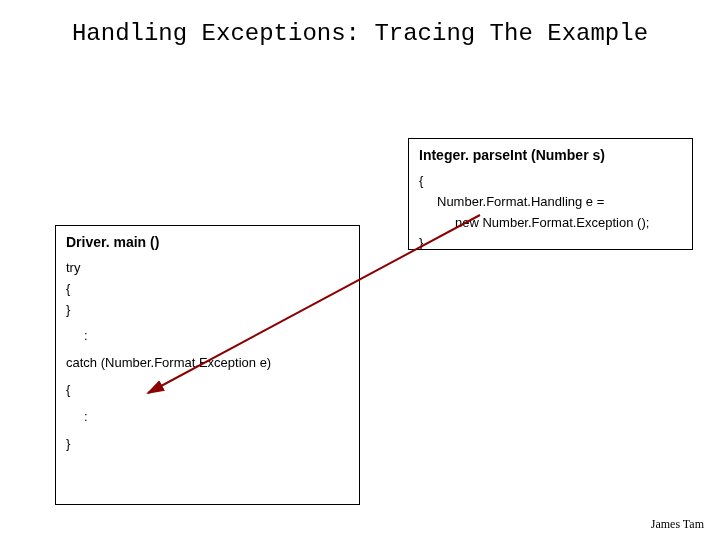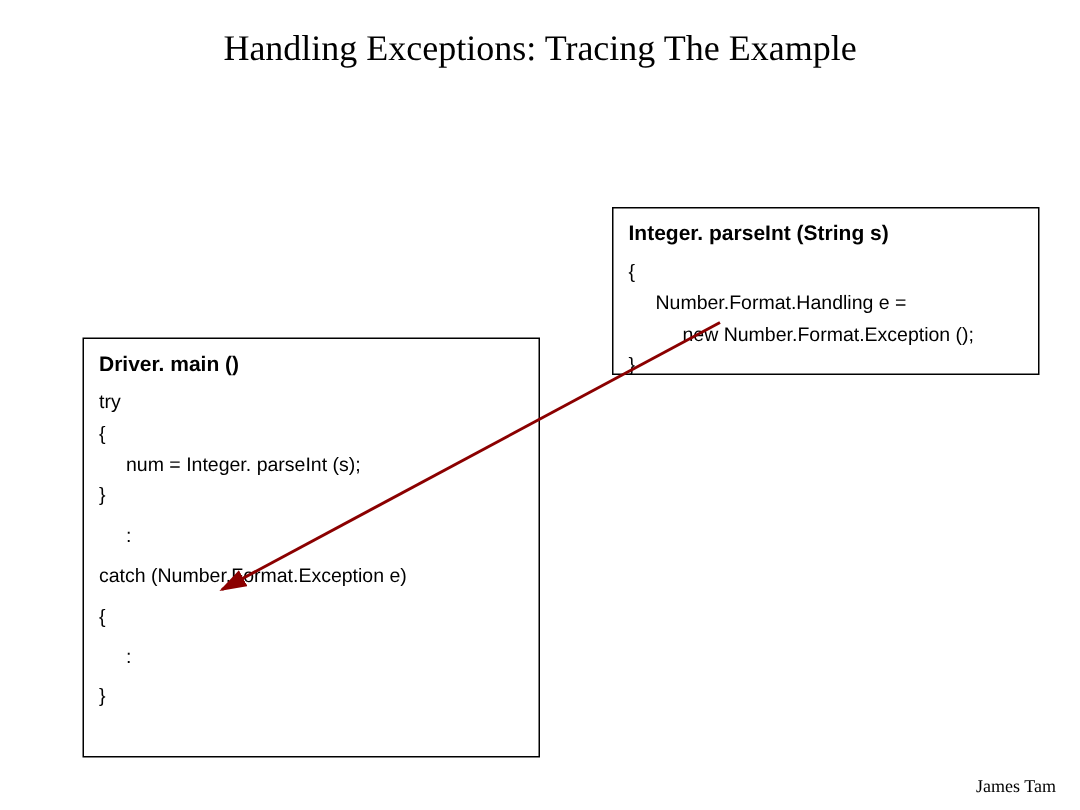--- a/index.html
+++ b/index.html
@@ -5,21 +5,21 @@
   * { margin: 0; padding: 0; box-sizing: border-box; }
   body {
     width: 720px;
     height: 540px;
     font-family: Arial, sans-serif;
     background: #fff;
     position: relative;
     overflow: hidden;
   }
   .title {
-    font-family: Liberation Serif, serif;
+    font-family: Liberation Mono, monospace;
     font-size: 24px;
     text-align: center;
     padding-top: 20px;
     color: #000;
   }
   .box {
     position: absolute;
     border: 1.5px solid #000;
     background: #fff;
   }
@@ -55,32 +55,31 @@
     width: 720px; height: 540px;
     pointer-events: none;
   }
 </style>
 </head>
 <body>
 
 <div class="title">Handling Exceptions: Tracing The Example</div>
 
 <div class="box box-integer">
-  <div class="hdr">Integer. parseInt (String s)</div>
+  <div class="hdr">Integer. parseInt (Number s)</div>
   <div class="ln">{</div>
   <div class="ln indent1">Number.Format.Handling e =</div>
   <div class="ln indent2">new Number.Format.Exception ();</div>
   <div class="ln">}</div>
 </div>
 
 <div class="box box-driver">
   <div class="hdr">Driver. main ()</div>
   <div class="ln">try</div>
   <div class="ln">{</div>
-  <div class="ln indent1">num = Integer. parseInt (s);</div>
   <div class="ln">}</div>
   <div class="gap"></div>
   <div class="ln indent1">:</div>
   <div class="gap"></div>
   <div class="ln">catch (Number.Format.Exception e)</div>
   <div class="gap"></div>
   <div class="ln">{</div>
   <div class="gap"></div>
   <div class="ln indent1">:</div>
   <div class="gap"></div>

